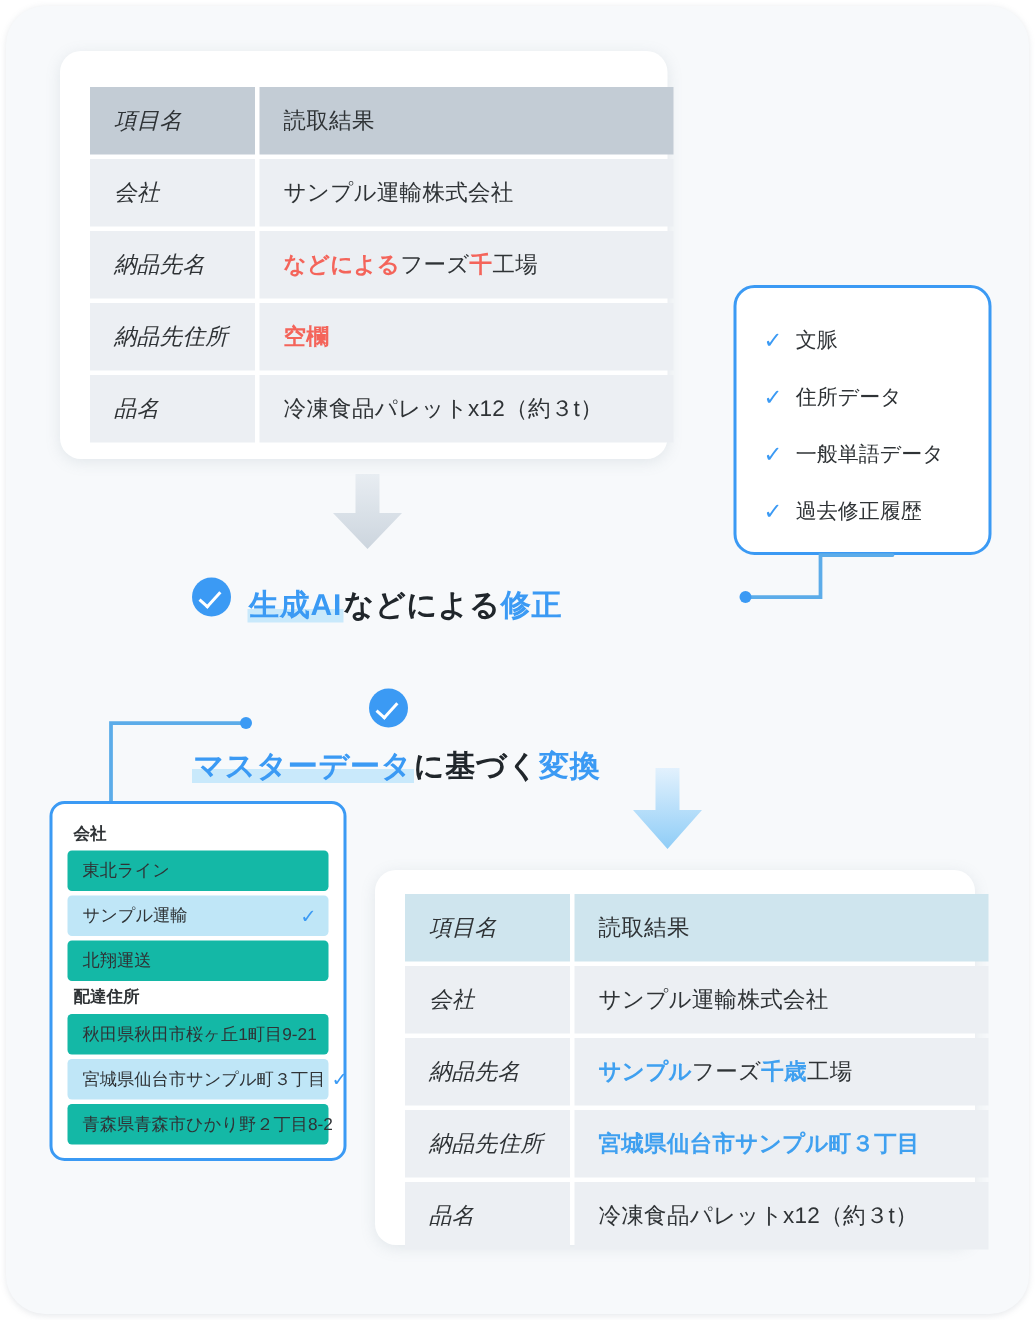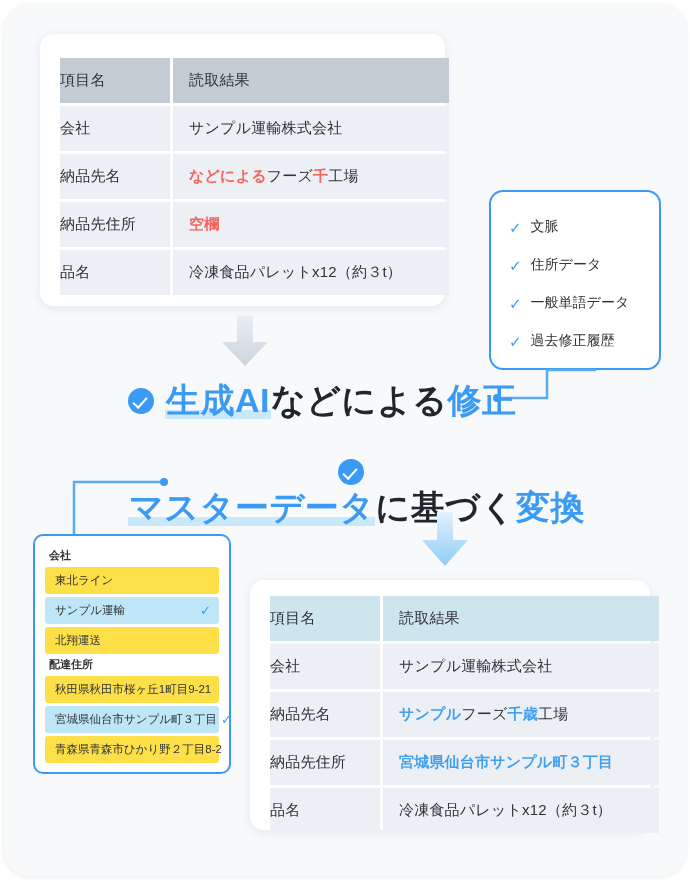--- a/index.html
+++ b/index.html
@@ -55,21 +55,22 @@
   .cell {
     display: flex;
     align-items: center;
     box-sizing: border-box;
     font-size: 15px;
     color: #2f3336;
     letter-spacing: .2px;
   }
   .cell.key {
     width: 110px;
-    padding-left: 0;
+    padding-left: 16px;
+    font-style: italic;
   }
   .cell.val {
     width: 276px;
     padding-left: 16px;
   }
   .body-cell {
     background: #eceff3;
   }
   
   .hdr-grey .cell { background: #c3ccd5; color: #2f3336; }
@@ -128,23 +129,24 @@
     position: absolute;
     left: 8px;
     top: 6px;
     width: 6px;
     height: 12px;
     border: solid #ffffff;
     border-width: 0 2.6px 2.6px 0;
     transform: rotate(42deg);
   }
   .headline .txt {
-    font-size: 34px;
+    font-size: 20px;
     font-weight: bold;
     letter-spacing: .5px;
+    margin-top: 12px;
   }
   .hl-mark {
     color: #3b9af4;
     background: linear-gradient(to top, #c9e9fb 0, #c9e9fb 9px, transparent 9px);
     padding: 0 1px;
   }
   .hl-plain { color: #20262b; }
   .hl-blue  { color: #3b9af4; }
 
   
@@ -180,21 +182,21 @@
   .m-label {
     font-size: 11px;
     font-weight: bold;
     color: #2f3336;
     margin: 2px 0 4px 4px;
   }
   .m-item {
     box-sizing: border-box;
     height: 27px;
     margin-bottom: 3px;
-    background: #fde047;
+    background: #14b8a6;
     border-radius: 3px;
     display: flex;
     align-items: center;
     padding: 0 8px 0 10px;
     font-size: 11.5px;
     color: #2f3336;
   }
   .m-item.sel { background: #bfe6f7; }
   .m-item .m-text { flex: 1 1 auto; white-space: nowrap; }
   .m-item .m-tick {

